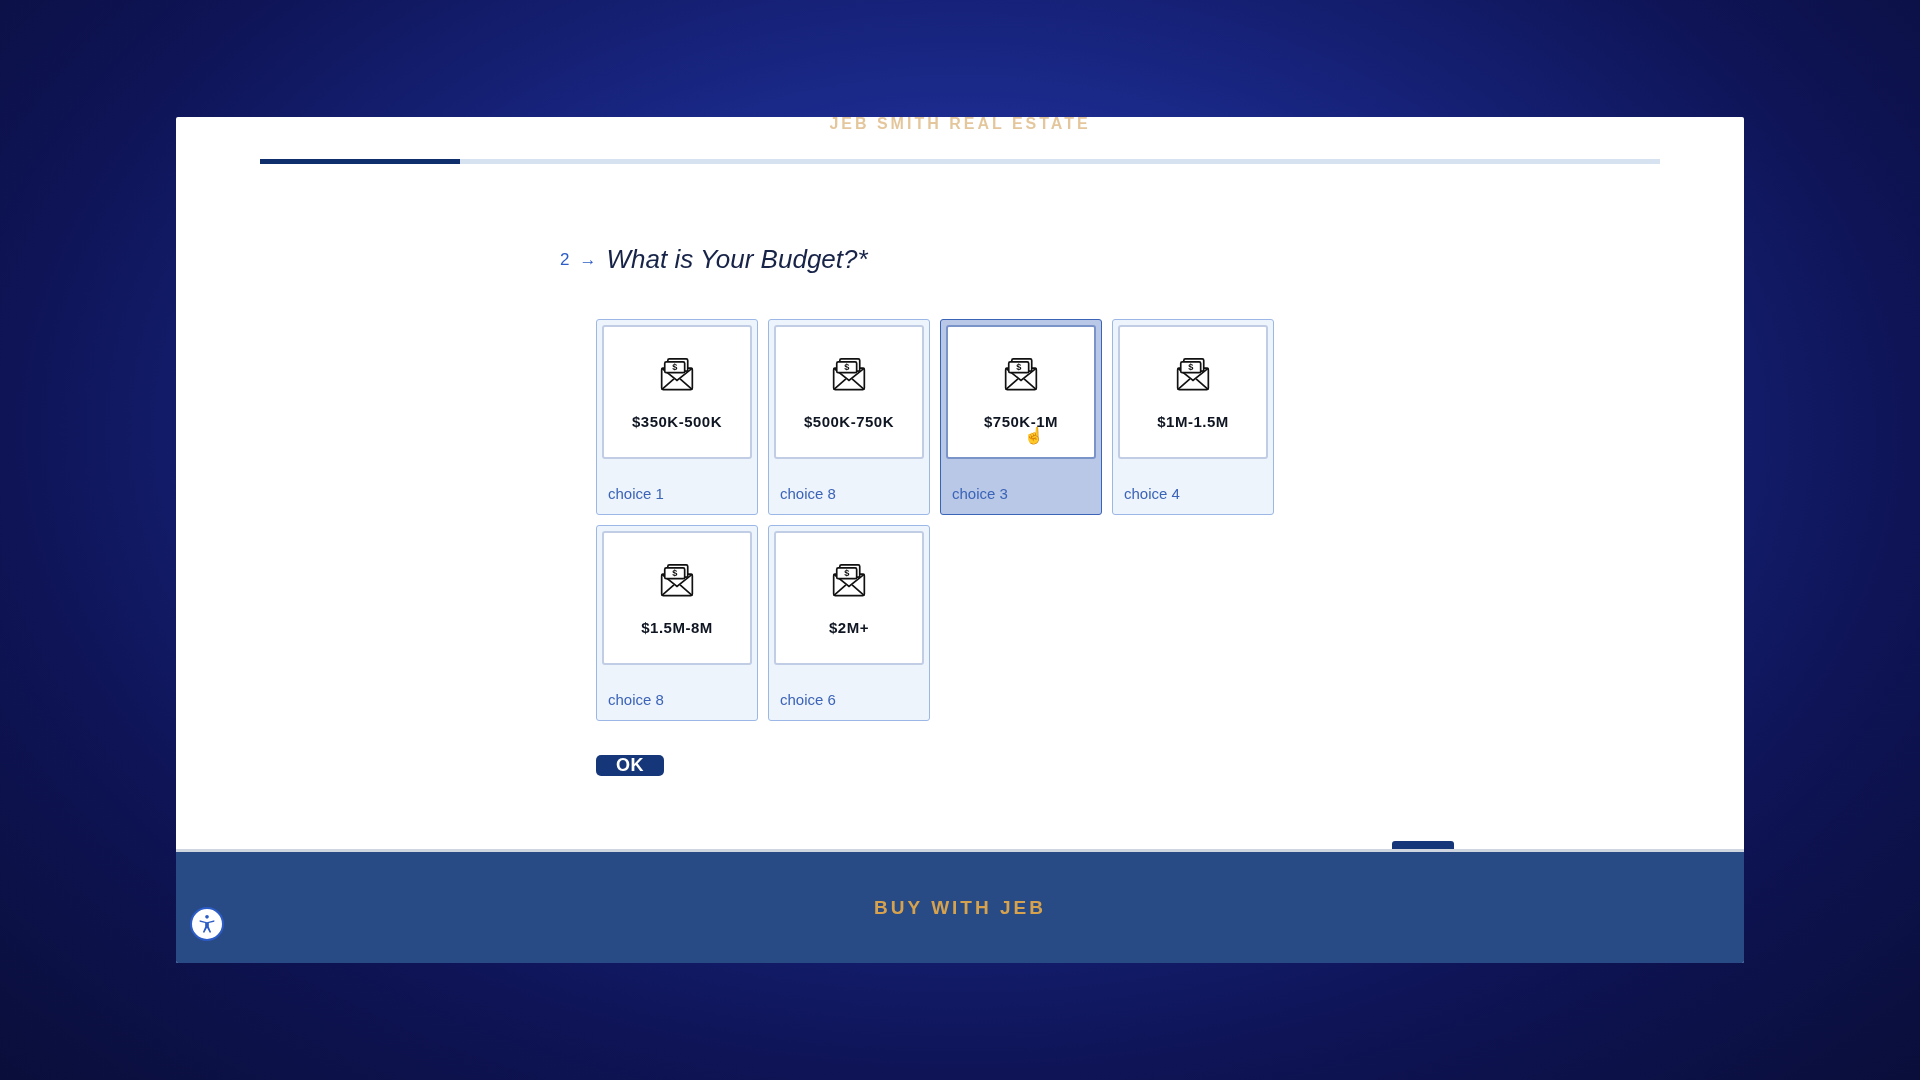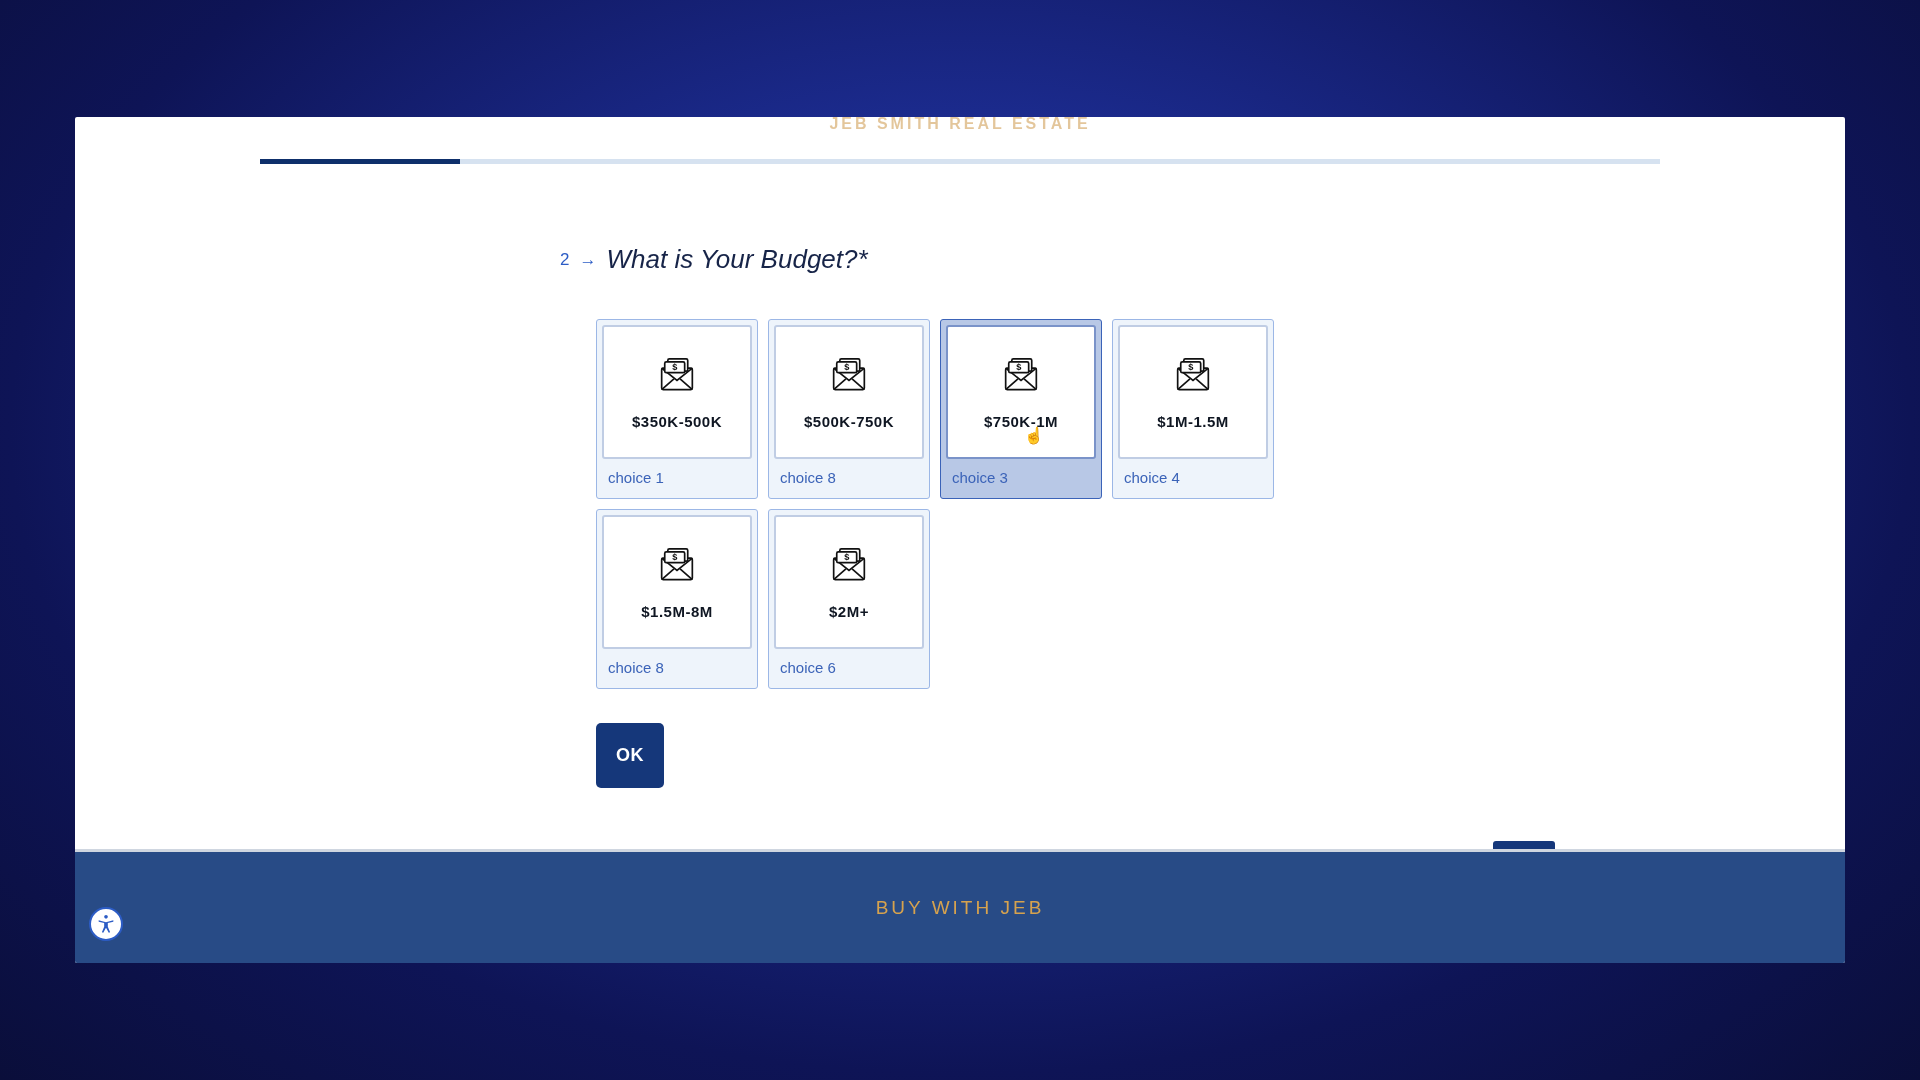--- a/index.html
+++ b/index.html
@@ -5,21 +5,21 @@
   * { box-sizing: border-box; margin: 0; padding: 0; }
   html, body { width: 1920px; height: 1080px; }
   body {
     font-family: Arial, Helvetica, sans-serif;
     background: radial-gradient(ellipse at 50% 40%, #2a3fb8 0%, #1b2a8c 35%, #0e1456 70%, #0a0e3a 100%);
     display: flex;
     align-items: center;
     justify-content: center;
   }
   .viewport {
-    width: 1770px;
+    width: 1568px;
     height: 846px;
     background: #fff;
     position: relative;
     overflow: hidden;
     border-radius: 2px;
   }
   .brand-top {
     text-align: center;
     color: #c98f3a;
     font-weight: 800;
@@ -100,56 +100,56 @@
     align-items: center;
     justify-content: center;
     gap: 18px;
   }
   .choice.selected .choice-inner {
     border-color: #7a93c9;
   }
   .choice-label {
     font-size: 15px;
     color: #3b63b8;
-    padding: 10px 6px 12px 6px;
+    padding: 26px 6px 12px 6px;
   }
   .amount {
     color: #0f1622;
     font-weight: 800;
     font-size: 15px;
     letter-spacing: 0.5px;
   }
   .ok-btn {
     margin-top: 34px;
     margin-left: 36px;
     background: #15377a;
     color: #fff;
     font-weight: 800;
     font-size: 18px;
-    padding: 22px 20px;
+    padding: 0 20px;
     border: none;
     border-radius: 5px;
     cursor: pointer;
     letter-spacing: 0.5px;
   }
   .footer-band {
     position: absolute;
     bottom: 0;
     left: 0;
     right: 0;
     height: 114px;
     background: #284b86;
     border-top: 3px solid #cfd6e0;
     display: flex;
     align-items: center;
     justify-content: center;
   }
   .footer-text {
     color: #d6a24e;
-    font-weight: 400;
+    font-weight: 700;
     letter-spacing: 3px;
     font-size: 19px;
   }
   .nav-stub {
     position: absolute;
     right: 290px;
     bottom: 114px;
     width: 62px;
     height: 8px;
     background: #15377a;

